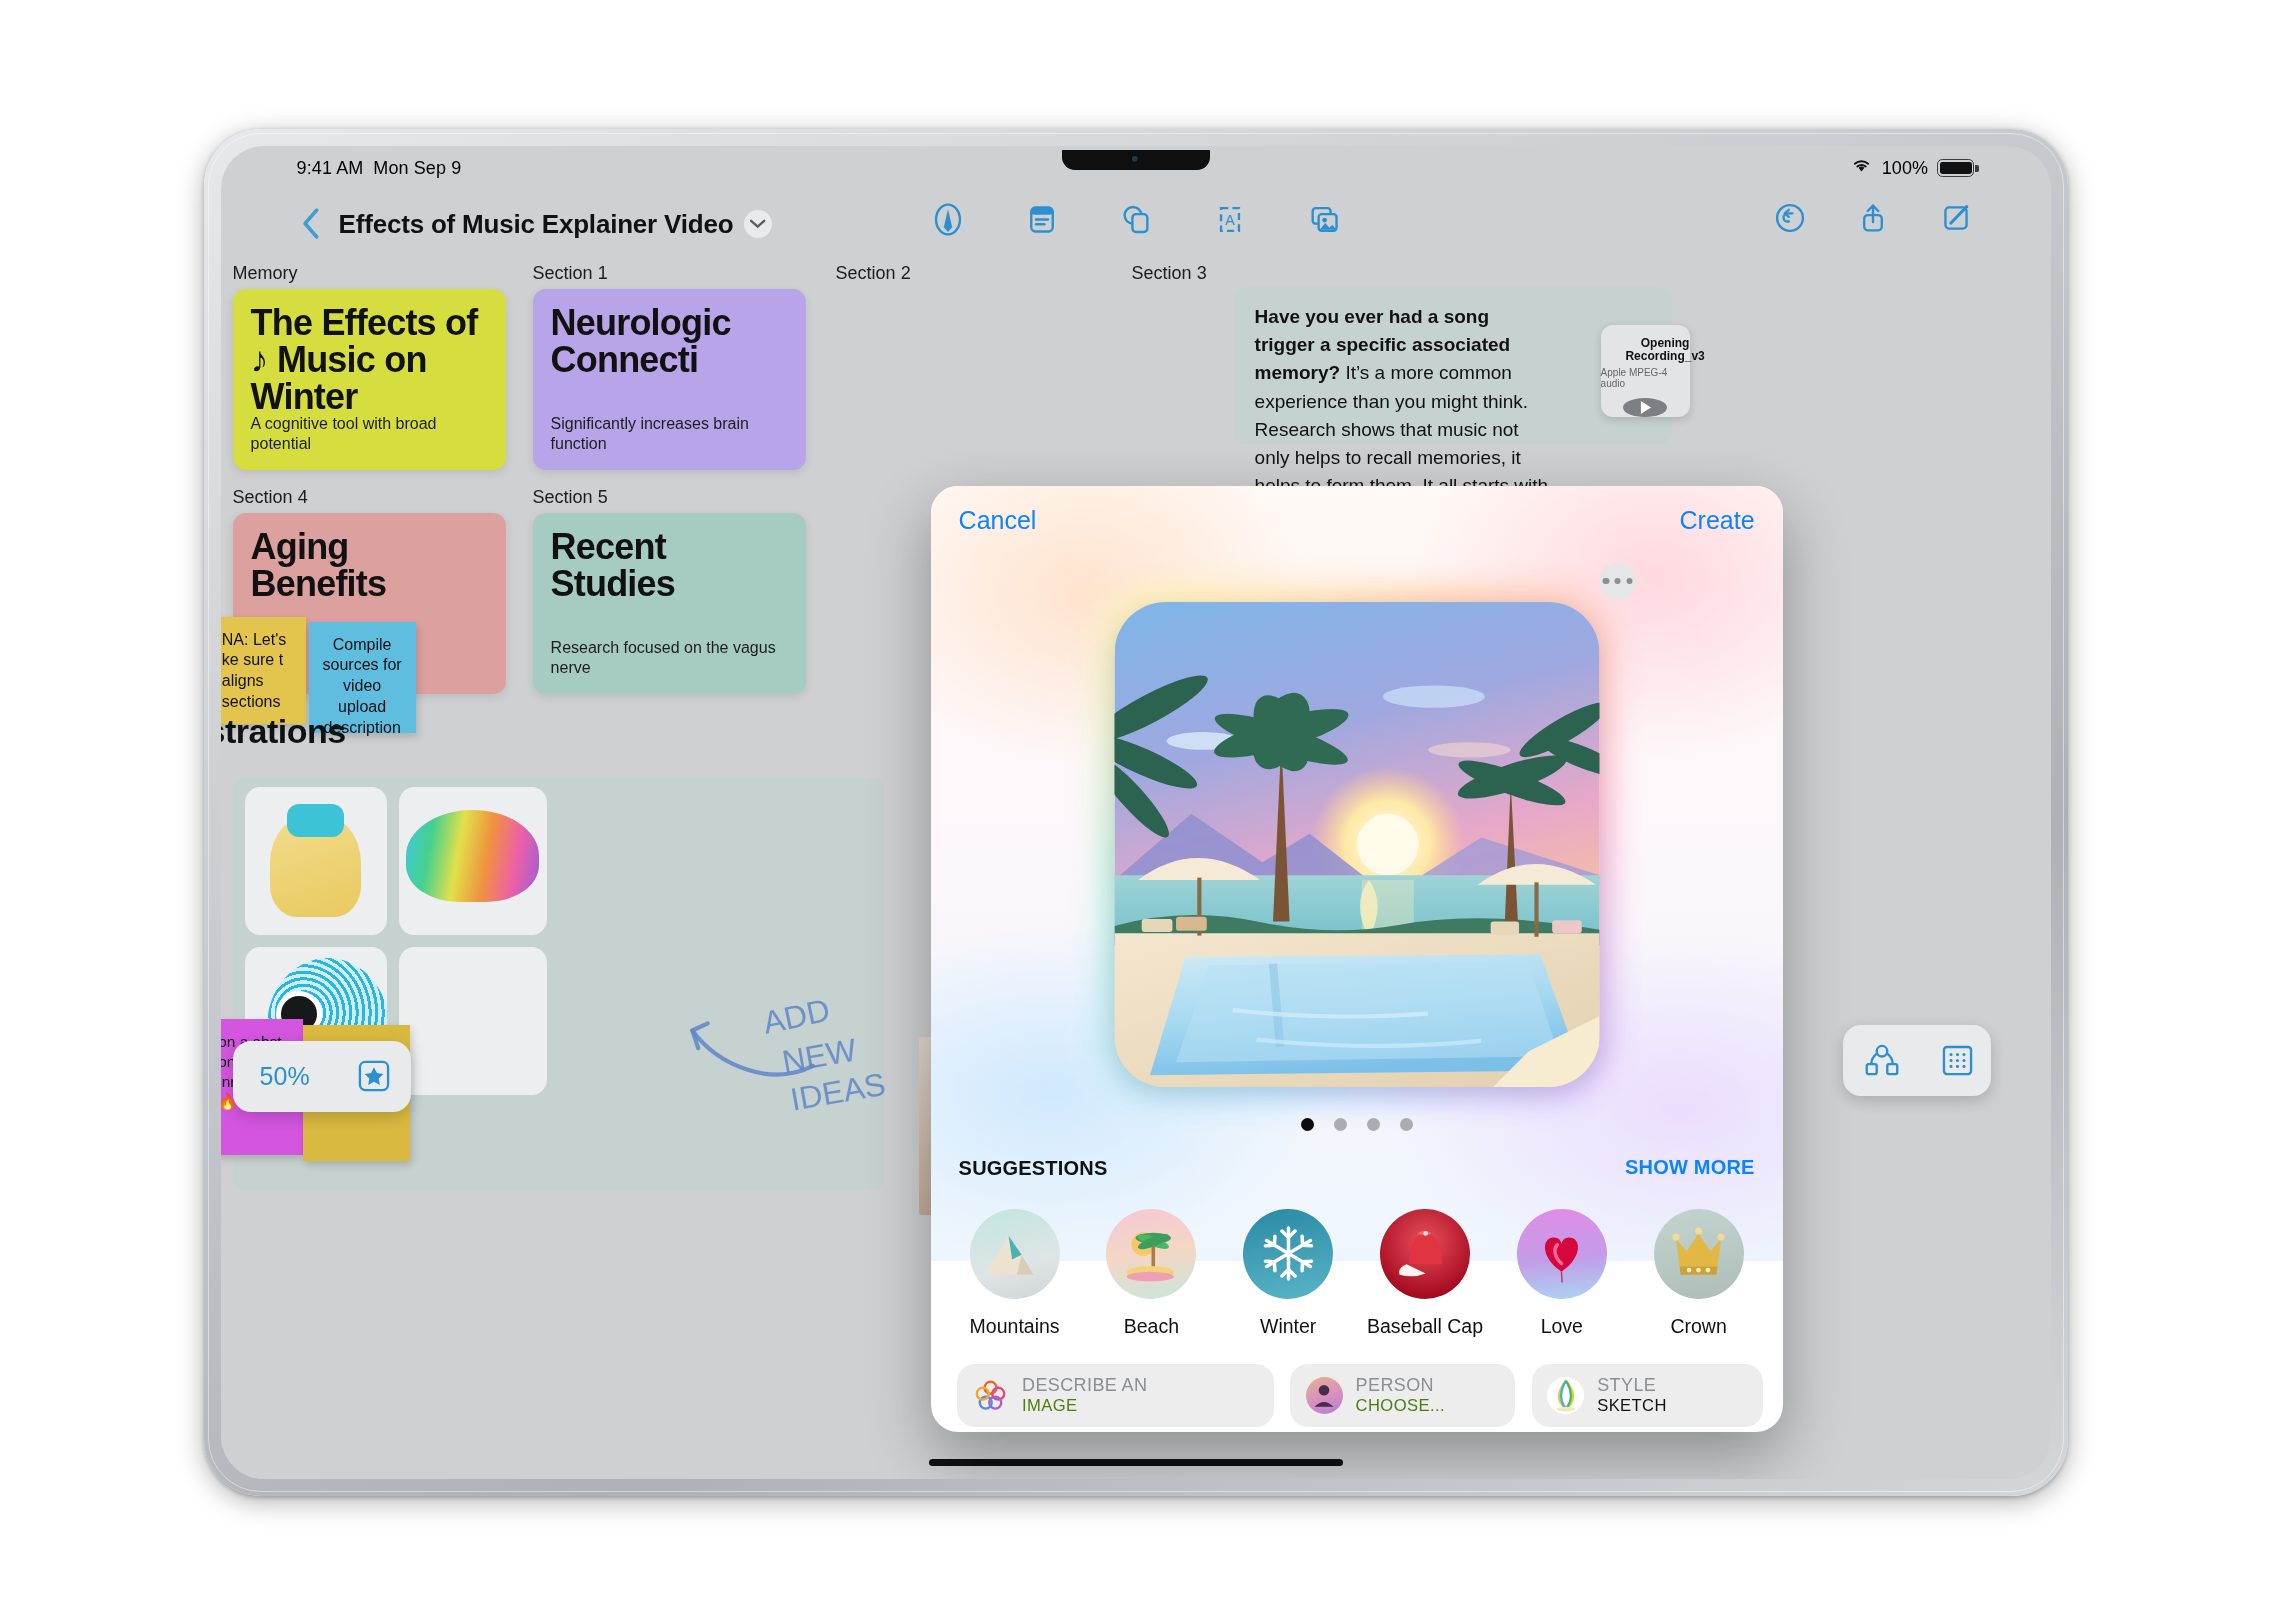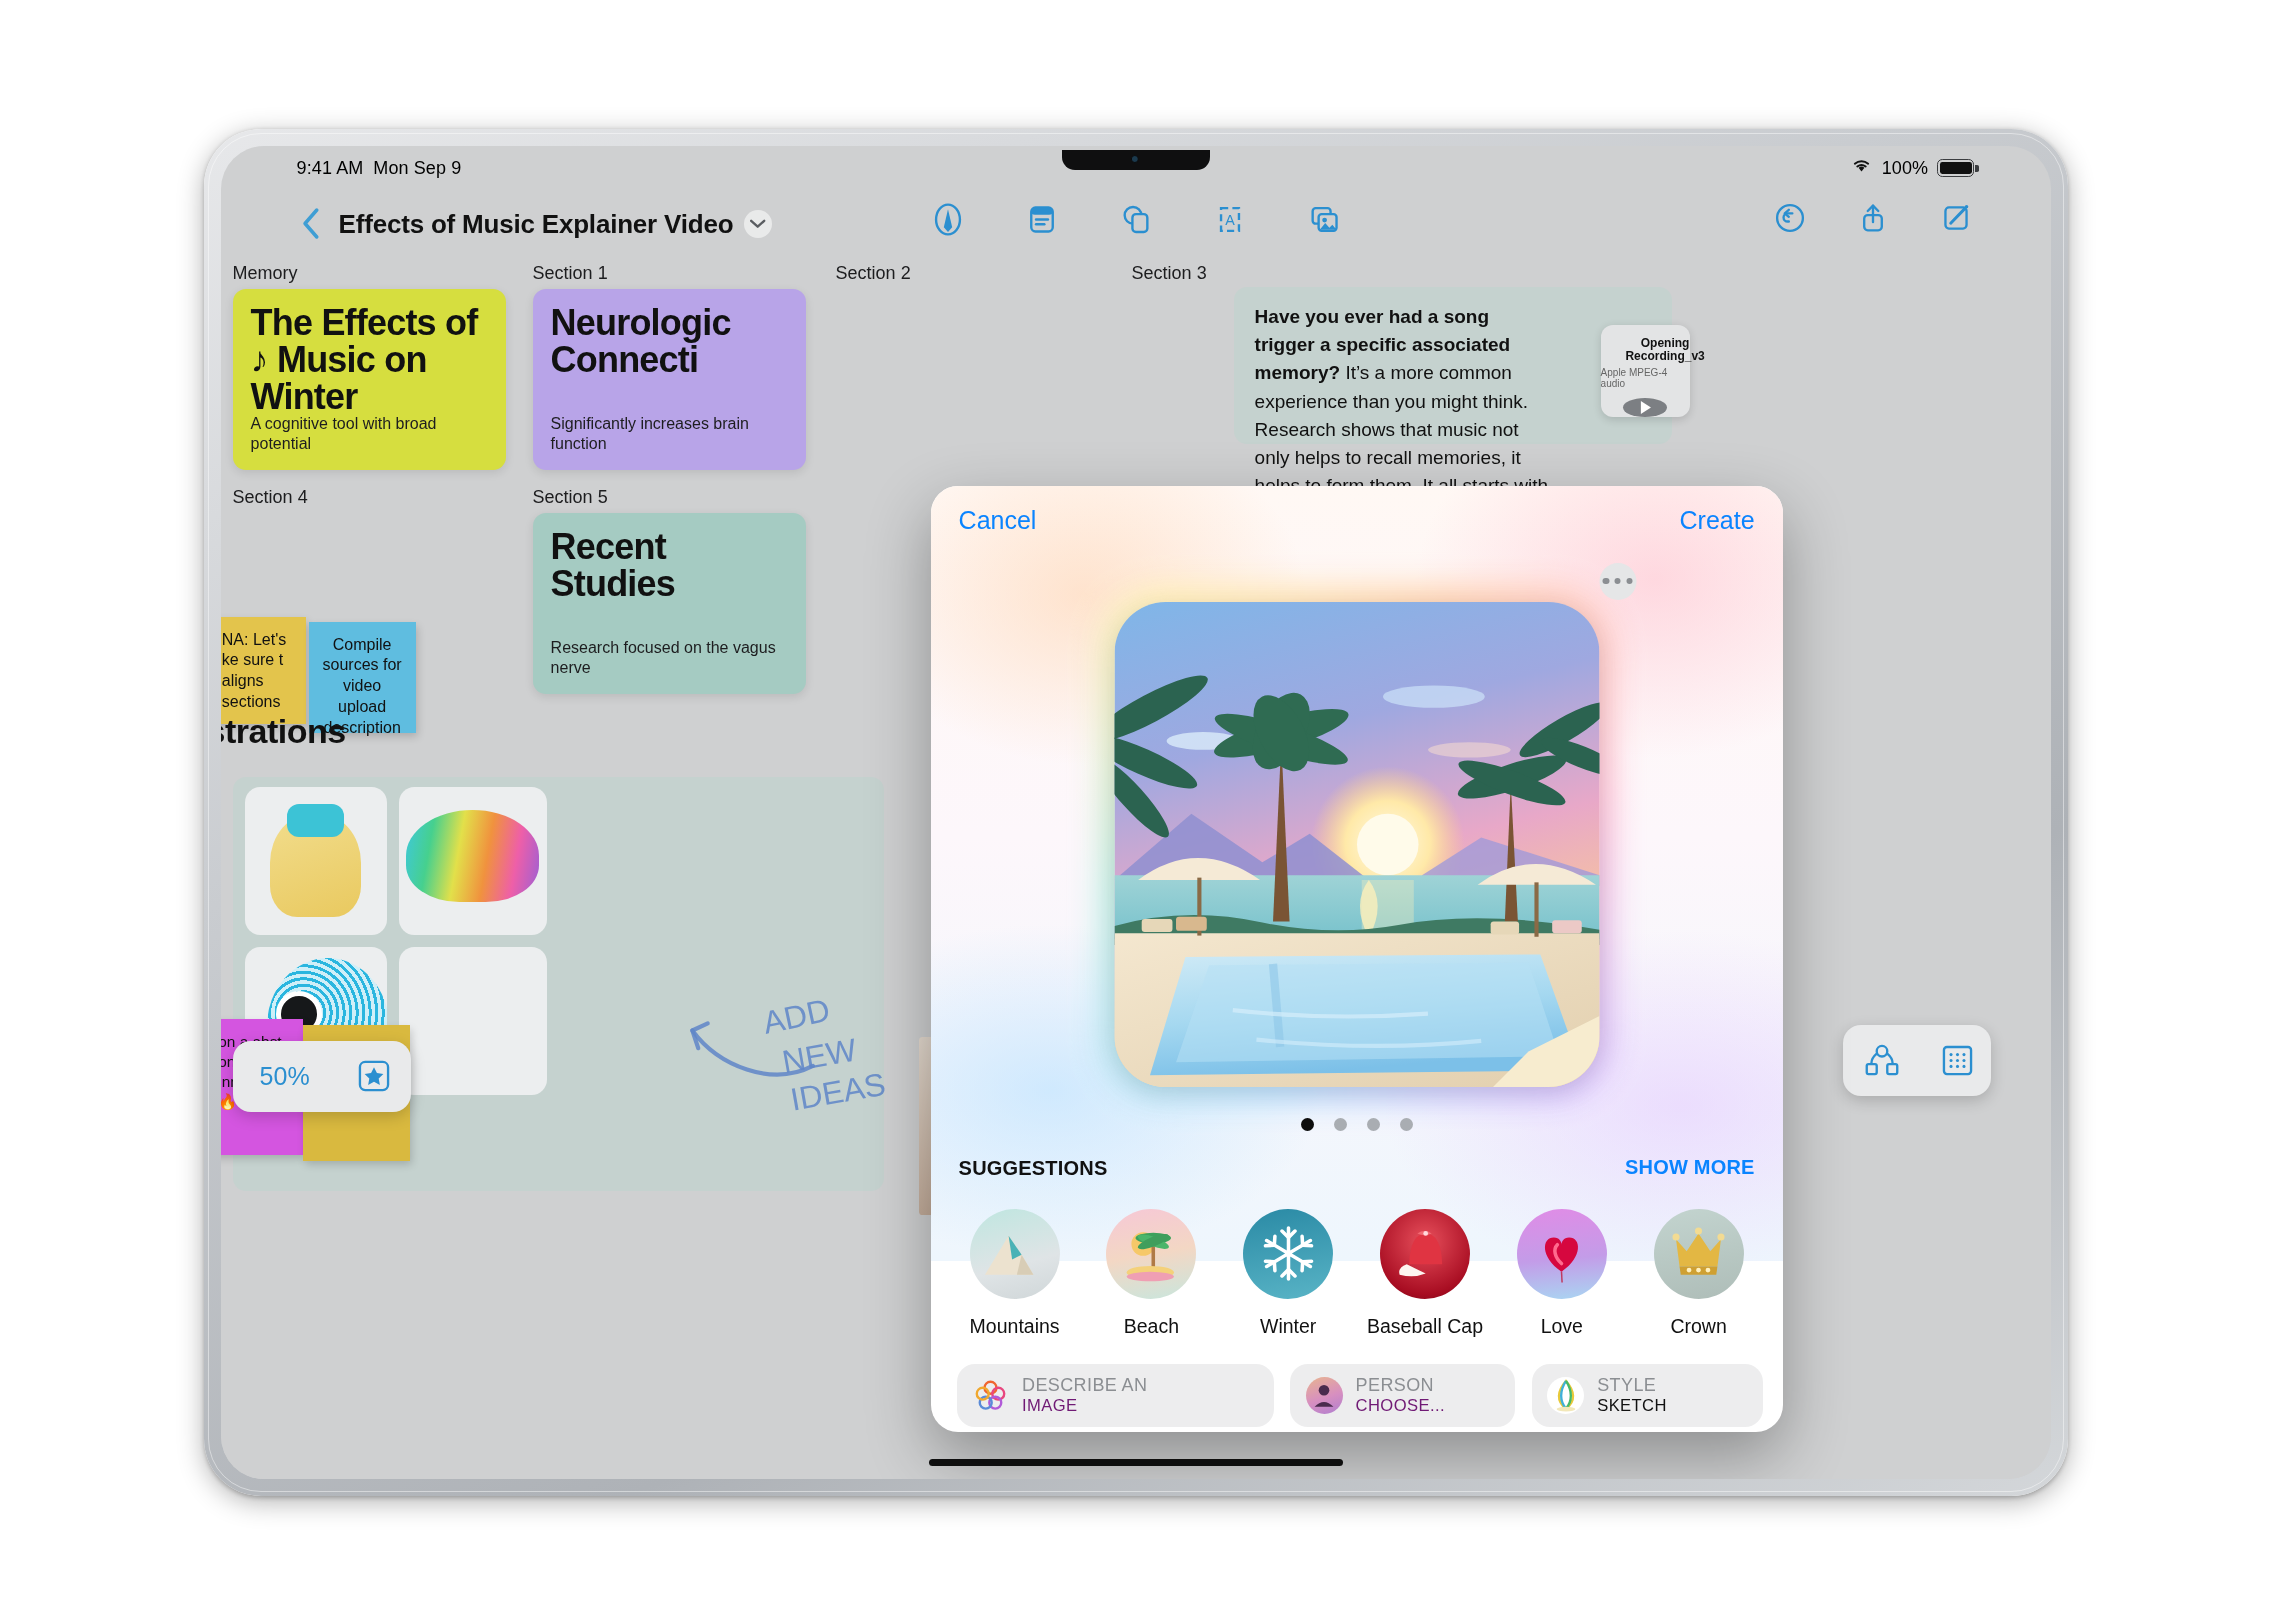--- a/index.html
+++ b/index.html
@@ -142,21 +142,21 @@
     display:flex;align-items:center;justify-content:center;}
   .sug .lb{margin-top:16px;font-size:19.5px;color:#111;white-space:nowrap;}
 
   #fields{position:absolute;left:26px;right:26px;top:878px;display:flex;gap:16.6px;}
   .fld{height:63px;background:#ededee;border-radius:18px;display:flex;align-items:center;
     padding:0 15.4px;gap:13px;cursor:pointer;}
   .fld .ic{width:37px;height:37px;border-radius:50%;flex:0 0 auto;position:relative;overflow:hidden;
     display:flex;align-items:center;justify-content:center;}
   .fld .tx{display:flex;flex-direction:column;justify-content:center;line-height:1.18;}
   .fld .k{font-size:18px;color:#8b8e92;letter-spacing:0.4px;}
-  .fld .v{font-size:16.6px;color:#701a75;letter-spacing:0.4px;}
+  .fld .v{font-size:16.6px;color:#4d7c0f;letter-spacing:0.4px;}
   .fld .v.dark{color:#111;font-weight:400;}
   #fld-describe{flex:0 0 317px;}
   #fld-person{flex:0 0 225px;}
   #fld-style{flex:0 0 231px;}
 
   
   #home-ind{position:absolute;left:50%;bottom:13px;transform:translateX(-50%);
     width:414px;height:7.7px;border-radius:4.7px;background:#111;}
 
   
@@ -289,20 +289,23 @@
         <div class="card" style="left:12px;top:33px;width:273px;height:181px;background:#d6de3f">
           <div class="h">The Effects of ♪ Music on Winter</div>
           <div class="s">A cognitive tool with broad potential</div>
         </div>
 
         <div class="card" style="left:312px;top:33px;width:273px;height:181px;background:#b8a4e8">
           <div class="h">Neurologic Connecti</div>
           <div class="s">Significantly increases brain function</div>
         </div>
 
+        <div class="card" style="left:12px;top:257px;width:273px;height:181px;background:#dca19f">
+          <div class="h">Aging Benefits</div>
+        </div>
 
         <div class="card" style="left:312px;top:257px;width:273px;height:181px;background:#a5cbc2">
           <div class="h">Recent Studies</div>
           <div class="s">Research focused on the vagus nerve</div>
         </div>
 
         <div class="note" style="left:-9.5px;top:361px;width:95px;height:107px;background:#e3c44c;text-align:left">NA: Let's ke sure t aligns sections</div>
         <div class="note" style="left:88px;top:366px;width:107px;height:111px;background:#5fbde0">Compile sources for video upload description</div>
 
         <div class="panel" style="left:1013px;top:31px;width:438px;height:157px">

